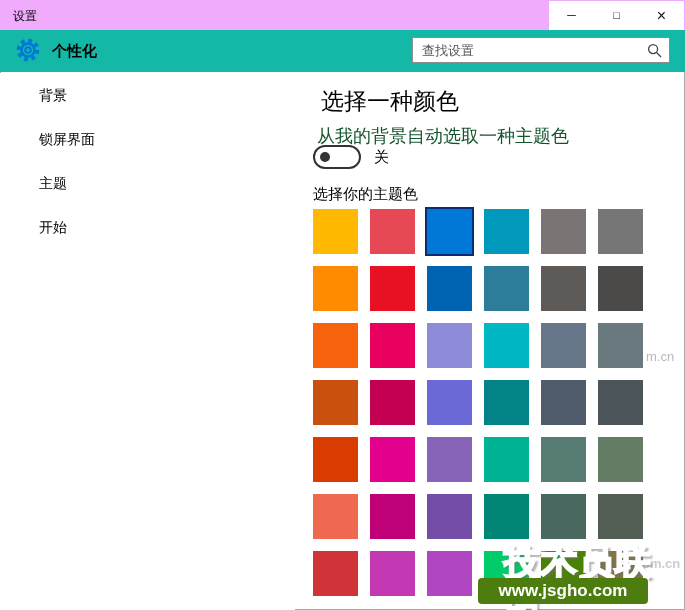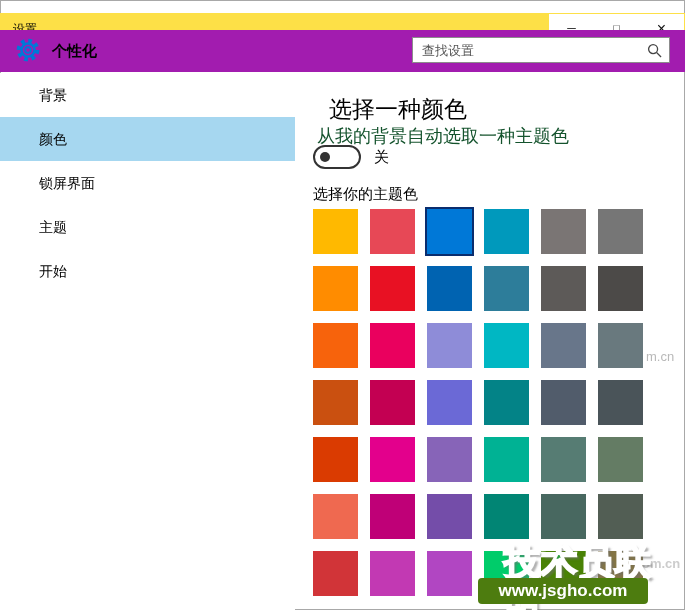--- a/index.html
+++ b/index.html
@@ -1,46 +1,46 @@
 <!DOCTYPE html>
 <html><head>
 <meta charset="utf-8">
 <style>
   html,body{margin:0;padding:0;}
   body{font-family:"Liberation Sans","DejaVu Sans",sans-serif;background:#e8e8e8;}
   .window{position:relative;width:685px;height:610px;background:#fff;overflow:hidden;
           box-shadow:inset 0 0 0 1px #a8a8a8;}
   
-  .titlebar{position:absolute;top:13px;left:0;right:0;height:30px;background:#fde047;}
+  .titlebar{position:absolute;top:0;left:0;right:0;height:30px;background:#f0abfc;}
   .win-title{position:absolute;left:13px;top:8px;font-size:12px;color:#000;}
   .controls{position:absolute;right:1px;top:1px;display:flex;}
   .ctrl{width:45px;height:29px;border:none;background:#fff;text-align:center;padding:0;
         color:#111;cursor:default;line-height:29px;}
   .ctrl.min{font-size:12px;}
   .ctrl.max{font-size:11px;}
   .ctrl.close{font-size:16px;}
   
-  .header{position:absolute;top:30px;left:0;right:0;height:42px;background:#a21caf;}
+  .header{position:absolute;top:30px;left:0;right:0;height:42px;background:#14b8a6;}
   .gear{position:absolute;left:15px;top:7px;width:26px;height:26px;color:#0078d7;}
   .gear svg{width:100%;height:100%;}
   .app-title{position:absolute;left:52px;top:12px;font-size:15px;font-weight:700;color:#000;}
   .searchbox{position:absolute;right:15px;top:7px;width:258px;height:26px;
              border:1px solid #8c8c8c;background:#fff;box-sizing:border-box;}
   .searchbox input{width:calc(100% - 30px);height:100%;border:none;outline:none;
                    padding:0 0 0 9px;font-size:13px;color:#333;background:transparent;
                    font-family:inherit;}
   .searchbox input::placeholder{color:#555;opacity:1;}
   .search-icon{position:absolute;right:7px;top:5px;width:15px;height:15px;color:#444;}
   .search-icon svg{width:100%;height:100%;}
   
   .sidebar{position:absolute;left:0;top:73px;width:295px;bottom:0;background:#fff;}
   .side-item{height:44px;line-height:44px;padding-left:39px;font-size:14px;color:#000;cursor:default;}
   
   .main{position:absolute;left:313px;top:72px;right:0;bottom:0;}
-  .main h1{position:absolute;left:0;top:6px;margin:16px;font-size:23px;font-weight:400;color:#000;}
+  .main h1{position:absolute;left:0;top:6px;margin:8px;font-size:23px;font-weight:400;color:#000;}
   .auto-label{position:absolute;left:4px;top:52px;font-size:18px;color:#14532d;}
   .toggle-row{position:absolute;left:0;top:73px;display:flex;align-items:center;}
   .toggle{width:44px;height:20px;border:2px solid #333;border-radius:12px;position:relative;
           background:#fff;cursor:pointer;}
   .knob{width:10px;height:10px;border-radius:50%;background:#333;position:absolute;left:5px;top:5px;}
   .toggle-state{font-size:15px;margin-left:13px;color:#000;}
   .accent-label{position:absolute;left:0;top:113px;font-size:15px;color:#000;}
   .grid{position:absolute;left:0;top:137px;display:grid;
         grid-template-columns:repeat(6,45px);grid-auto-rows:45px;gap:12px;}
   .swatch{width:45px;height:45px;cursor:pointer;}
@@ -85,21 +85,20 @@
         <svg viewBox="0 0 16 16">
           <circle cx="6.5" cy="6.5" r="4.8" fill="none" stroke="currentColor" stroke-width="1.4"></circle>
           <path d="M10.2 10.2 L15 15" stroke="currentColor" stroke-width="1.4"></path>
         </svg>
       </span>
     </div>
   </div>
 
   <nav class="sidebar">
       <div class="side-item">背景</div>
-      <div class="side-item" style="background: rgb(166, 215, 240);">颜色</div>
       <div class="side-item">锁屏界面</div>
       <div class="side-item">主题</div>
       <div class="side-item">开始</div>
     </nav>
 
   <main class="main">
     <h1>选择一种颜色</h1>
     <div class="auto-label">从我的背景自动选取一种主题色</div>
     <div class="toggle-row">
       <div class="toggle">

